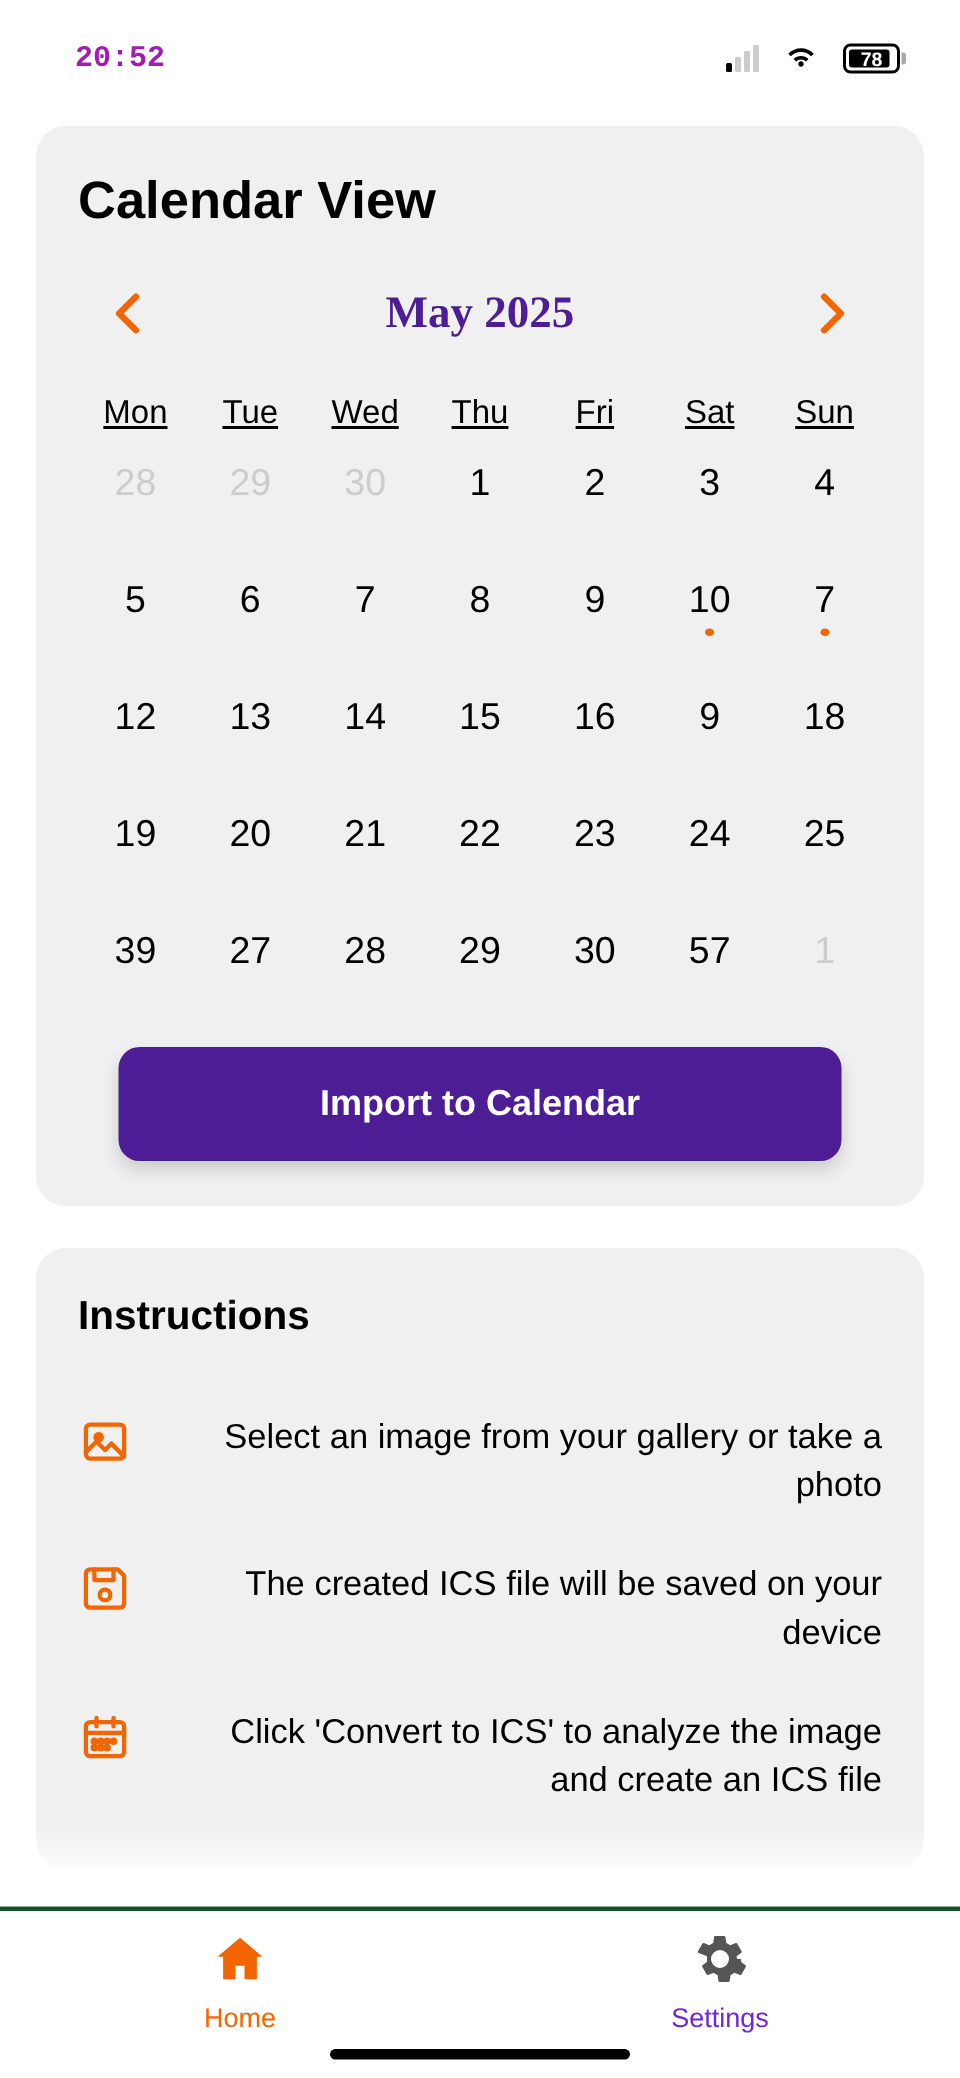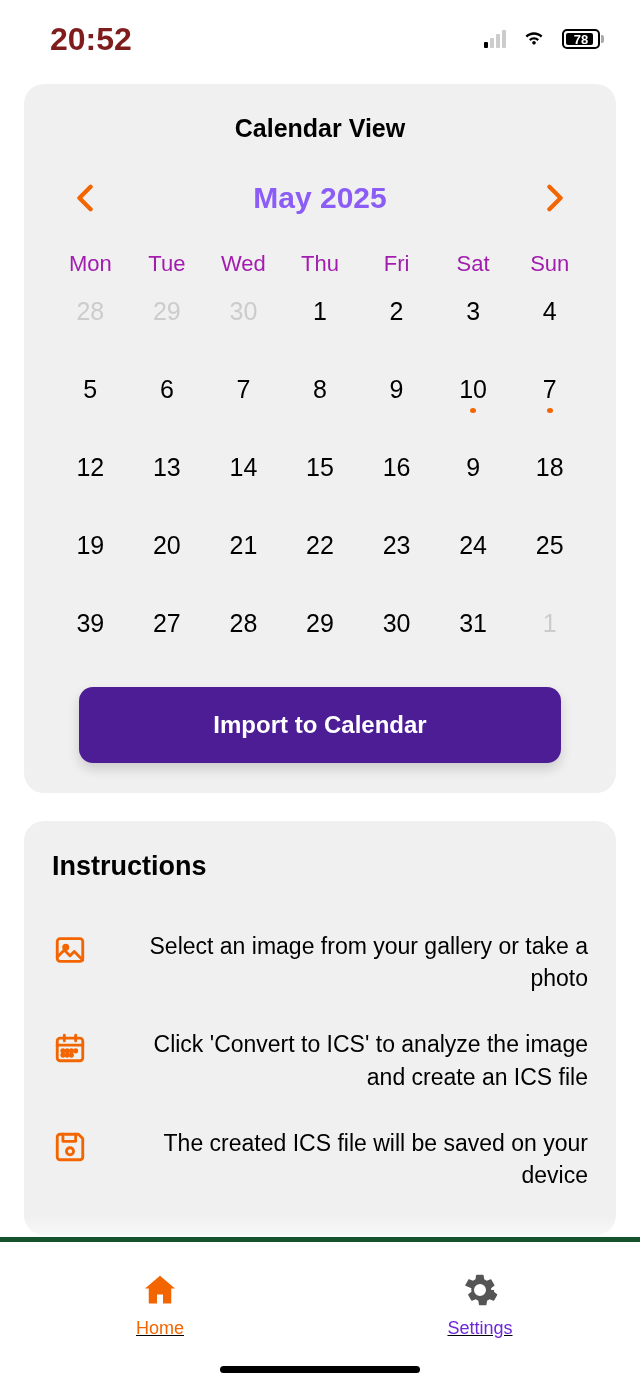--- a/index.html
+++ b/index.html
@@ -16,23 +16,24 @@
       overflow: hidden;
     }
     .status-bar {
       display: flex;
       justify-content: space-between;
       align-items: center;
       padding: 18px 36px 0 50px;
       height: 60px;
     }
     .status-time {
-      font-size: 32px;
+      font-size: 20px;
       font-weight: 600;
-      color: #7f1d1d;
+      color: #a21caf;
+      font-family: Liberation Mono, monospace;
     }
     .status-right {
       display: flex;
       align-items: center;
       gap: 16px;
     }
     .signal-bars {
       display: flex;
       align-items: flex-end;
       gap: 2px;
@@ -89,57 +90,58 @@
     .content {
       padding: 24px;
     }
     .card {
       background: #f0f0f0;
       border-radius: 20px;
       padding: 30px 28px;
       margin-bottom: 28px;
     }
     .card-title {
-      font-size: 25px;
+      font-size: 35px;
       font-weight: 700;
       color: #000;
       margin-bottom: 38px;
-      text-align: center;
     }
     .month-nav {
       display: flex;
       align-items: center;
       justify-content: space-between;
       padding: 0 18px;
       margin-bottom: 36px;
     }
     .chevron {
       width: 30px;
       height: 30px;
       display: flex;
       align-items: center;
       justify-content: center;
       cursor: pointer;
     }
     .chevron svg { width: 18px; height: 28px; }
     .month-label {
       font-size: 30px;
       font-weight: 700;
-      color: #8b5cf6;
+      color: #4c1d95;
+      font-family: Liberation Serif, serif;
     }
     .weekdays {
       display: grid;
       grid-template-columns: repeat(7, 1fr);
       margin-bottom: 20px;
     }
     .weekday {
       text-align: center;
       font-size: 22px;
       font-weight: 400;
-      color: #a21caf;
+      color: #000000;
+      text-decoration: underline;
     }
     .days-grid {
       display: grid;
       grid-template-columns: repeat(7, 1fr);
       row-gap: 40px;
       margin-bottom: 40px;
     }
     .day-cell {
       text-align: center;
       font-size: 25px;
@@ -208,25 +210,24 @@
       line-height: 1.4;
       color: #000;
       font-weight: 400;
       text-align: right;
     }
     .bottom-nav {
       position: absolute;
       bottom: 0;
       left: 0;
       right: 0;
-      height: 148px;
+      height: 114px;
       background: #fff;
       display: flex;
-      border-top: 5px solid #14532d;
-      text-decoration: underline;
+      border-top: 3px solid #14532d;
     }
     .nav-item {
       flex: 1;
       display: flex;
       flex-direction: column;
       align-items: center;
       justify-content: center;
       gap: 6px;
       padding-top: 14px;
       padding-bottom: 30px;
@@ -407,70 +408,70 @@
         <div class="day-cell">
           <span>28</span>
         </div>
         <div class="day-cell">
           <span>29</span>
         </div>
         <div class="day-cell">
           <span>30</span>
         </div>
         <div class="day-cell">
-          <span>31</span>
+          <span>57</span>
         </div>
         <div class="day-cell muted">
           <span>1</span>
         </div>
       </div>
     <button class="import-btn">Import to Calendar</button>
   </div>
 
   <div class="instructions-card">
     <div class="instr-title">Instructions</div>
     <div id="instr-list">
         <div class="instr-item">
           <div class="instr-icon">
             <svg viewBox="0 0 24 24" fill="none" stroke="#f36501" stroke-width="2" stroke-linecap="round" stroke-linejoin="round">
               <rect x="3" y="4" width="18" height="16" rx="2"></rect>
               <circle cx="9" cy="10" r="1.5" fill="#f36501"></circle>
               <path d="M3 17l5-5 4 4 3-3 6 6"></path>
             </svg>
           </div>
           <div class="instr-text">Select an image from your gallery or take a photo</div>
+        </div>
+        <div class="instr-item">
+          <div class="instr-icon">
+            <svg viewBox="0 0 24 24" fill="none" stroke="#f36501" stroke-width="2" stroke-linecap="round" stroke-linejoin="round">
+              <path d="M18 3H5a2 2 0 00-2 2v14a2 2 0 002 2h14a2 2 0 002-2V6l-3-3z"></path>
+              <path d="M7 3v5h9V3"></path>
+              <circle cx="12" cy="15" r="2.5"></circle>
+            </svg>
+          </div>
+          <div class="instr-text">The created ICS file will be saved on your device</div>
         </div>
         <div class="instr-item">
           <div class="instr-icon">
             <svg viewBox="0 0 24 24" fill="none" stroke="#f36501" stroke-width="2" stroke-linecap="round" stroke-linejoin="round">
               <rect x="3" y="5" width="18" height="16" rx="2"></rect>
               <line x1="3" y1="10" x2="21" y2="10"></line>
               <line x1="8" y1="3" x2="8" y2="7"></line>
               <line x1="16" y1="3" x2="16" y2="7"></line>
               <circle cx="7" cy="14" r="0.8" fill="#f36501"></circle>
               <circle cx="10" cy="14" r="0.8" fill="#f36501"></circle>
               <circle cx="13" cy="14" r="0.8" fill="#f36501"></circle>
               <circle cx="16" cy="14" r="0.8" fill="#f36501"></circle>
               <circle cx="7" cy="17" r="0.8" fill="#f36501"></circle>
               <circle cx="10" cy="17" r="0.8" fill="#f36501"></circle>
               <circle cx="13" cy="17" r="0.8" fill="#f36501"></circle>
             </svg>
           </div>
           <div class="instr-text">Click 'Convert to ICS' to analyze the image and create an ICS file</div>
         </div>
-        <div class="instr-item">
-          <div class="instr-icon">
-            <svg viewBox="0 0 24 24" fill="none" stroke="#f36501" stroke-width="2" stroke-linecap="round" stroke-linejoin="round">
-              <path d="M18 3H5a2 2 0 00-2 2v14a2 2 0 002 2h14a2 2 0 002-2V6l-3-3z"></path>
-              <path d="M7 3v5h9V3"></path>
-              <circle cx="12" cy="15" r="2.5"></circle>
-            </svg>
-          </div>
-          <div class="instr-text">The created ICS file will be saved on your device</div>
-        </div>
       </div>
   </div>
 </div>
 
 <div class="fade-mask"></div>
 
 <div class="bottom-nav">
   <div class="nav-item active">
     <div class="nav-icon">
       <svg viewBox="0 0 24 24" fill="#f36501">

